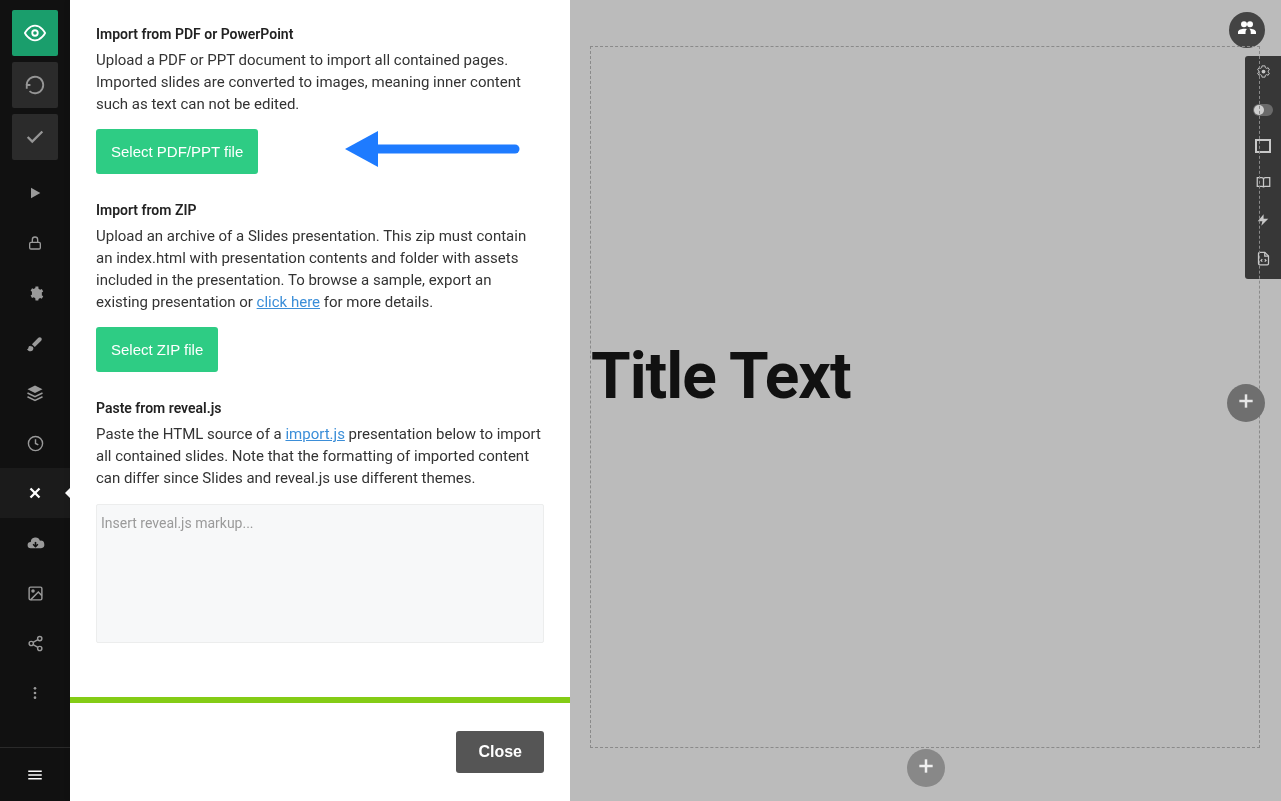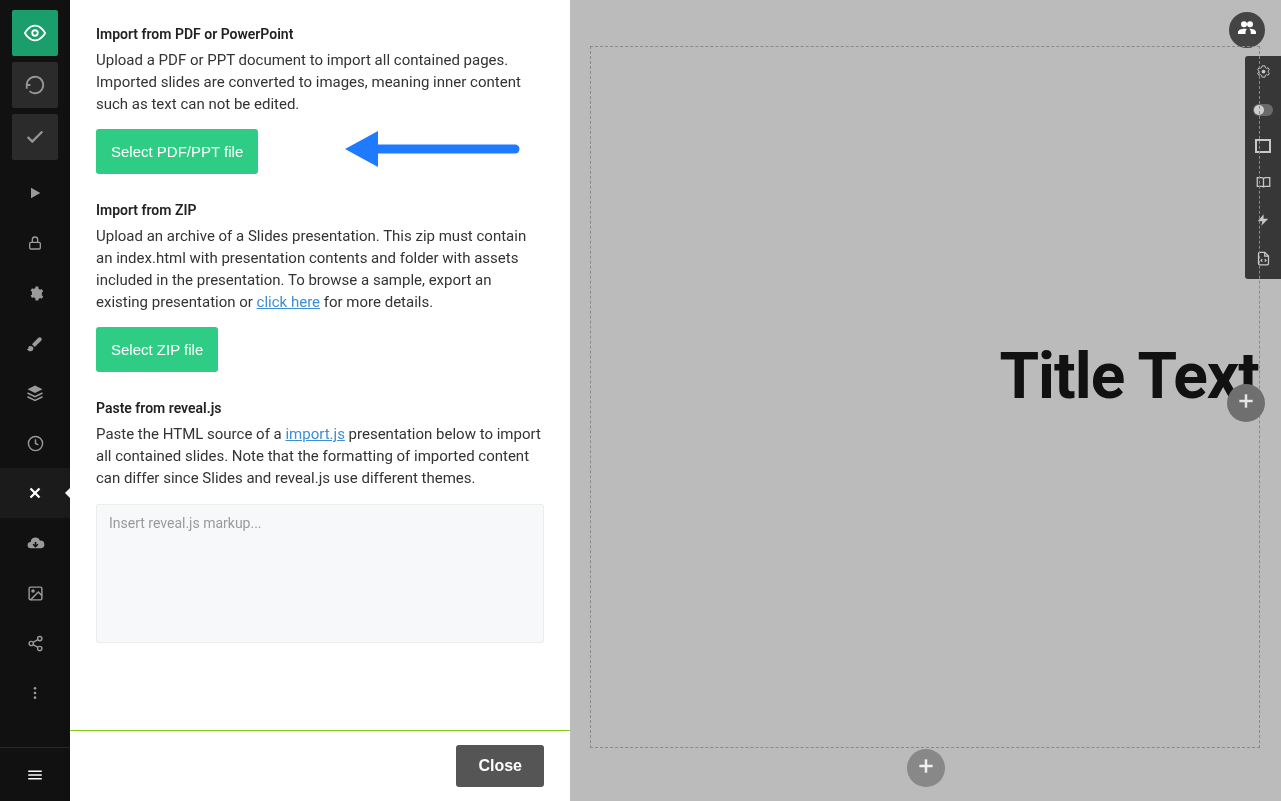--- a/index.html
+++ b/index.html
@@ -21,33 +21,33 @@
   .sidebar svg { display:block; }
 
   
   .modal { width: 500px; height: 100%; background: #ffffff; position: relative; display: flex; flex-direction: column; box-shadow: 2px 0 8px rgba(0,0,0,0.15); }
   .modal-body { padding: 26px 26px 10px 26px; overflow-y: auto; flex: 1; }
   .section h3 { font-size: 14px; font-weight: 600; color: #222; margin-bottom: 8px; }
   .section p { font-size: 15px; color: #333; line-height: 1.45; margin-bottom: 14px; }
   .section { margin-bottom: 28px; }
   .green-btn { display:inline-block; background: #2ecc84; color: #ffffff; font-size: 15px; font-weight: 500; border: none; border-radius: 3px; padding: 14px 15px; cursor: pointer; }
   .link { color: #3b8ed8; text-decoration: underline; cursor:pointer; }
-  textarea.reveal-input { width: 100%; height: 139px; background: #f7f8f9; border: 1px solid #eceded; border-radius: 2px; padding: 10px 12px; font-size: 14px; color: #333; font-family: inherit; resize: none; }
+  textarea.reveal-input { width: 100%; height: 139px; background: #f7f8f9; border: 1px solid #eceded; border-radius: 2px; padding: 10px 4px; font-size: 14px; color: #333; font-family: inherit; resize: none; }
   textarea.reveal-input::placeholder { color: #9a9a9a; }
 
-  .modal-footer { border-top: 1px solid #84cc16; padding: 14px 26px; display:flex; justify-content: flex-end; }
+  .modal-footer { border-top: 6px solid #84cc16; padding: 28px 26px; display:flex; justify-content: flex-end; }
   .close-btn { background: #555555; color: #ffffff; font-size: 16px; font-weight: 600; border:none; border-radius: 3px; padding: 12px 22px; cursor:pointer; }
 
   
   .annotation-arrow { position: absolute; left: 270px; top: 119px; width: 180px; height: 60px; pointer-events: none; }
 
   
   .stage { flex: 1; position: relative; height: 100%; background: #bbbbbb; overflow:hidden; }
   .slide { position:absolute; left:20px; top:46px; width:670px; height:702px; border:1px dashed #8a8a8a; display:flex; align-items:flex-start; justify-content:center; }
-  .slide-title { position:absolute; top:292px; left:0; width:100%; text-align:right; font-size:64px; font-weight:700; color:#111; letter-spacing:-1px; }
+  .slide-title { position:absolute; top:292px; left:0; width:100%; text-align:left; font-size:64px; font-weight:700; color:#111; letter-spacing:-1px; }
 
   
   .right-strip { position:absolute; top:56px; right:0; width:36px; background:#373737; border-radius:3px 0 0 3px; padding:8px 0; display:flex; flex-direction:column; align-items:center; gap:18px; }
   .right-strip .rs-item { color:#c8c8c8; display:flex; align-items:center; justify-content:center; }
 
   
   .collab-btn { position:absolute; top:12px; right:16px; width:36px; height:36px; border-radius:50%; background:#444444; display:flex; align-items:center; justify-content:center; color:#fff; }
 
   
   .add-right { position:absolute; right:16px; top:384px; width:38px; height:38px; border-radius:50%; background:#6f6f6f; display:flex; align-items:center; justify-content:center; color:#dcdcdc; }

